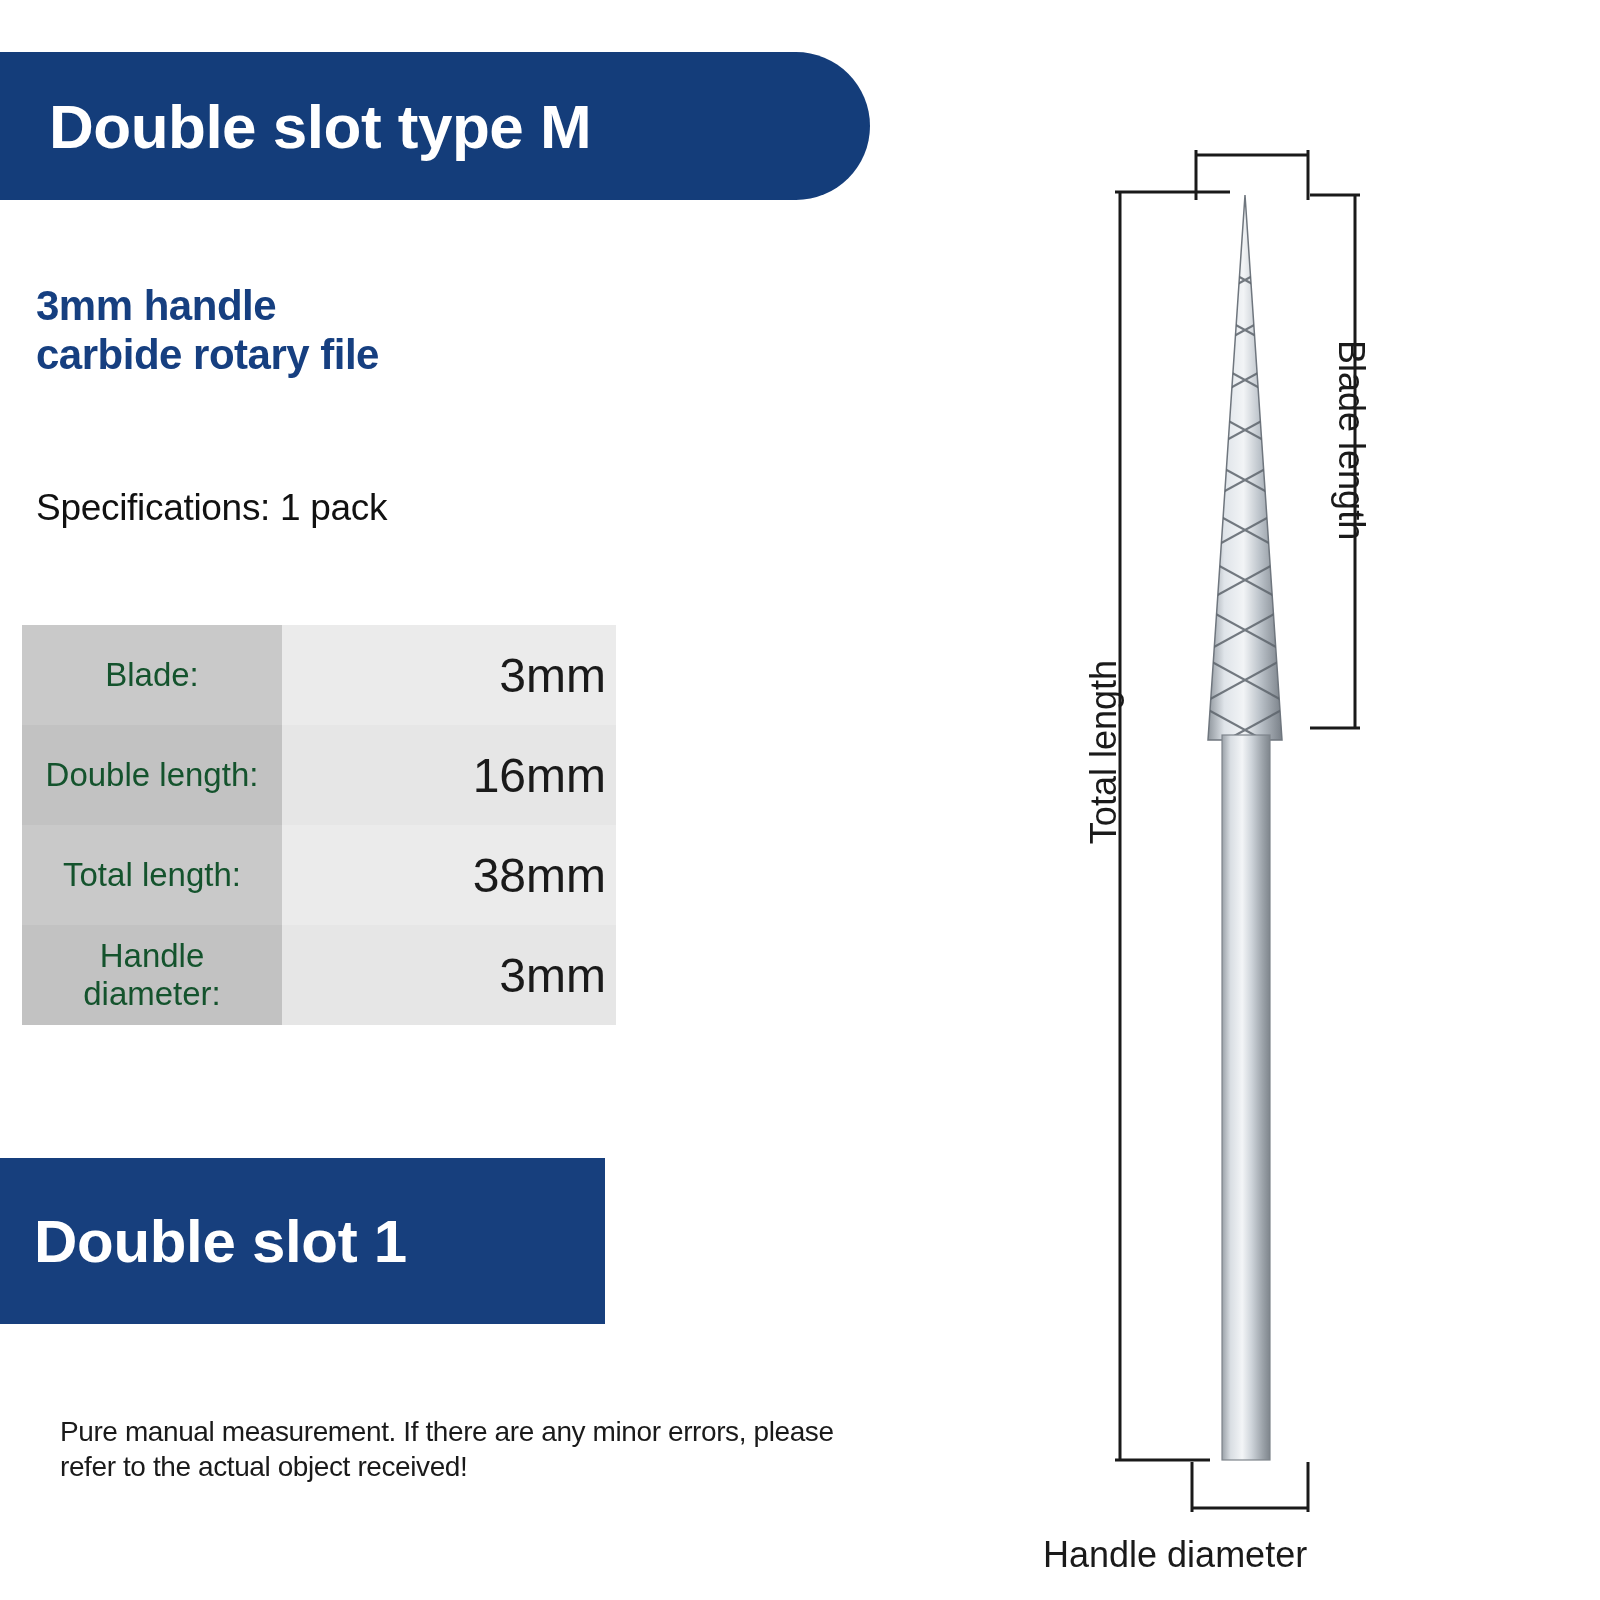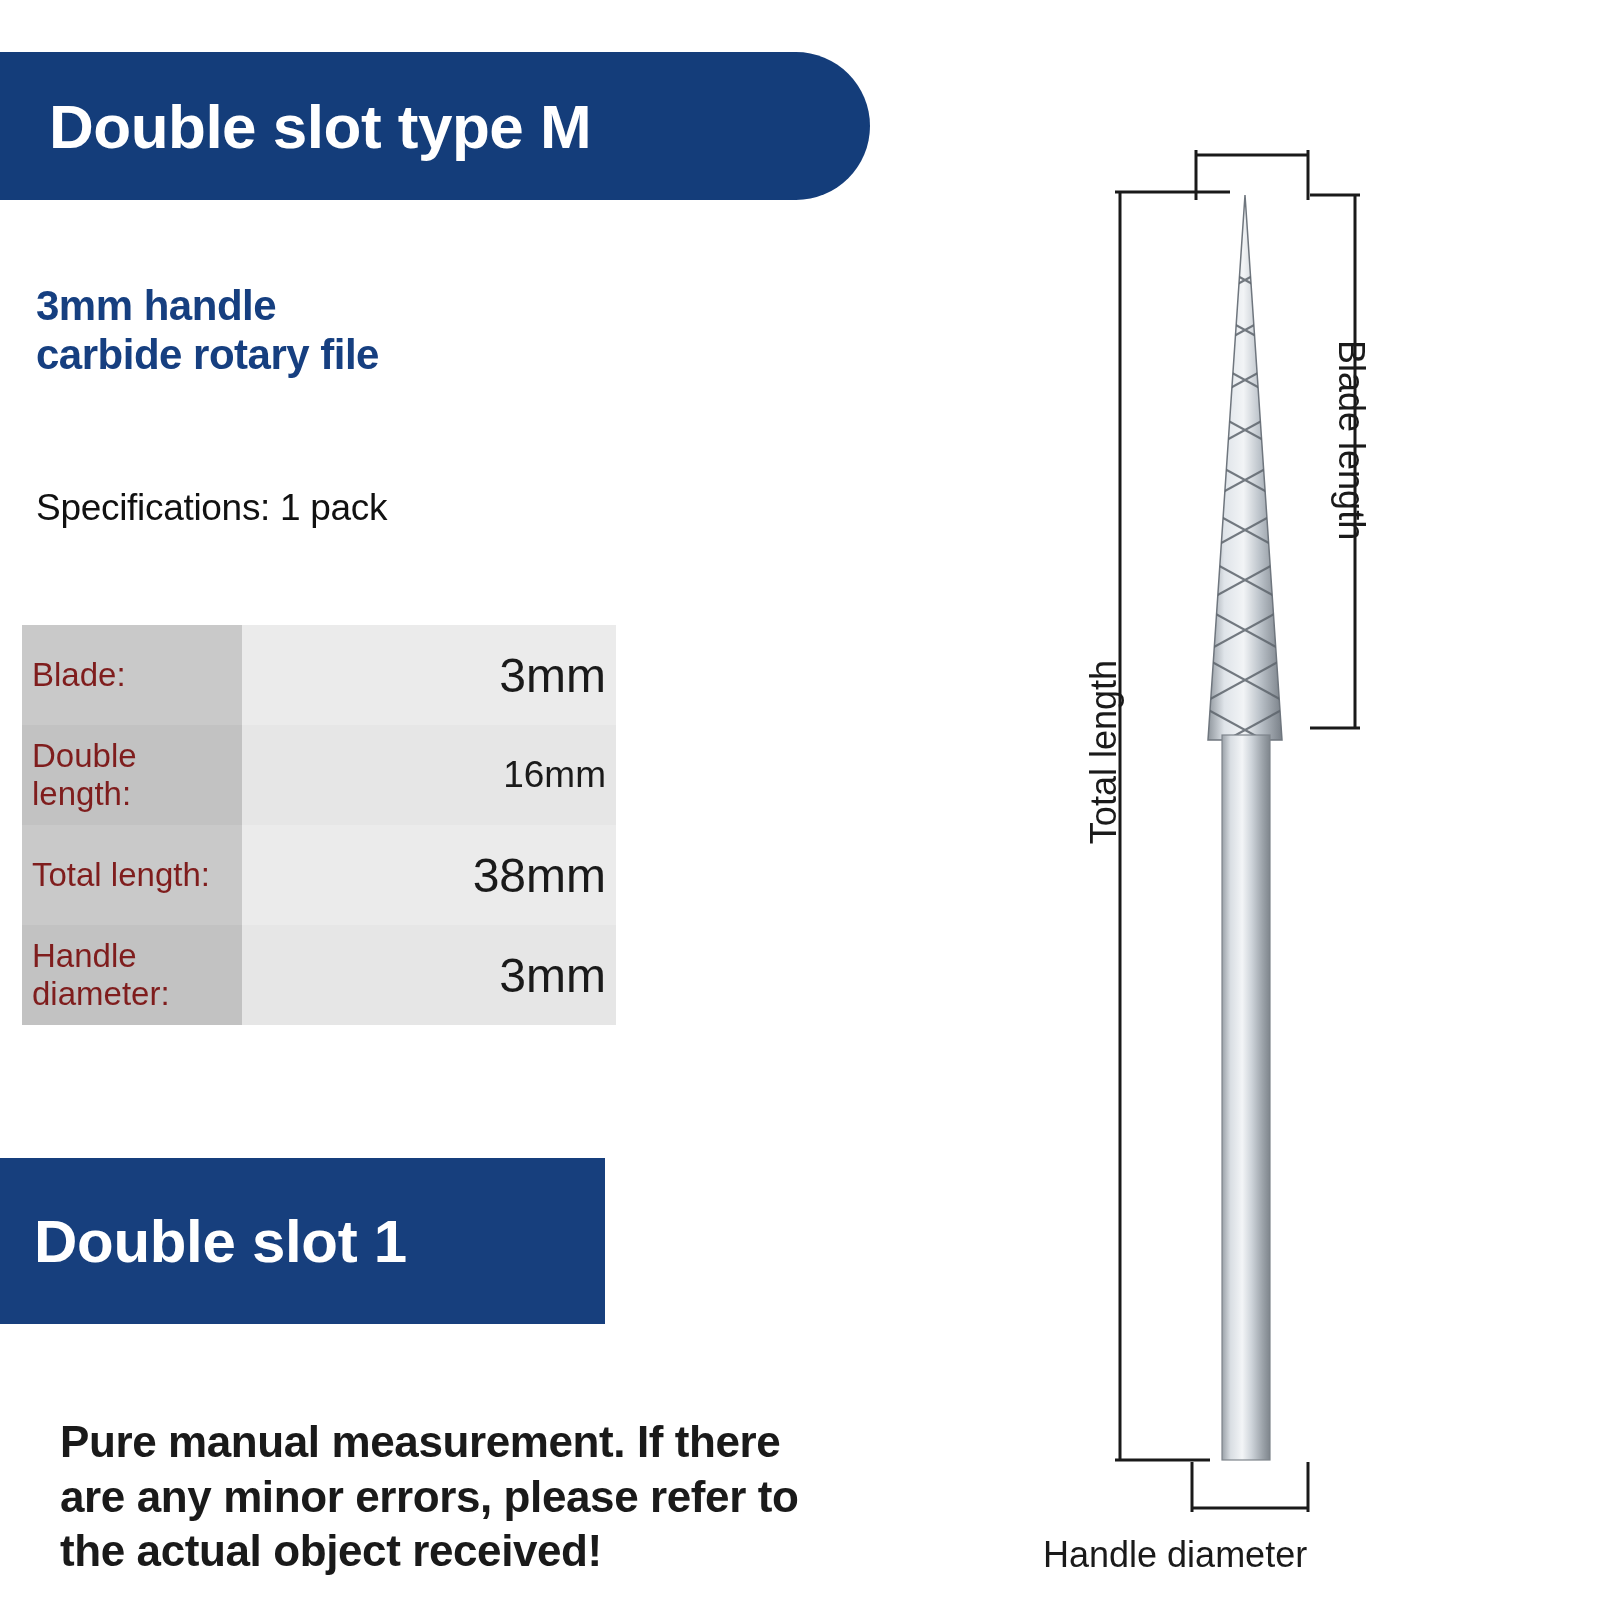--- a/index.html
+++ b/index.html
@@ -63,36 +63,36 @@
     width: 594px;
     border-collapse: collapse;
     table-layout: fixed;
   }
   .spec-table td {
     height: 100px;
     padding: 0 10px;
     vertical-align: middle;
   }
   .spec-table td.k {
-    width: 220px;
+    width: 260px;
     background: #c9c9c9;
-    color: #7f1d1d;
+    color: #14532d;
     font-size: 33px;
-    text-align: left;
+    text-align: center;
     line-height: 1.15;
   }
   .spec-table tr:nth-child(even) td.k { background: #c2c2c2; }
   .spec-table td.v {
     background: #ebebeb;
     color: #1a1a1a;
     font-size: 48px;
     text-align: right;
   }
   .spec-table tr:nth-child(even) td.v { background: #e6e6e6; }
-  .spec-table tr.big td.v { font-size: 37px; padding-left: 20px; }
+  .spec-table tr.big td.v { font-size: 48px; padding-left: 20px; }
 
   
   .bottom-banner {
     position: absolute;
     left: 0; top: 1158px;
     width: 605px; height: 166px;
     background: #173f7d;
     display: flex;
     align-items: center;
   }
@@ -103,24 +103,23 @@
     padding-left: 34px;
     letter-spacing: -0.3px;
   }
 
   
   .disclaimer {
     position: absolute;
     left: 60px; top: 1415px;
     width: 790px;
     color: #1a1a1a;
-    font-size: 44px;
+    font-size: 28px;
     line-height: 1.24;
     letter-spacing: -0.4px;
-    font-weight: bold;
   }
 
   
   .product-area {
     position: absolute;
     left: 940px; top: 0;
     width: 660px; height: 1600px;
   }
   .product-svg { display: block; }
 

